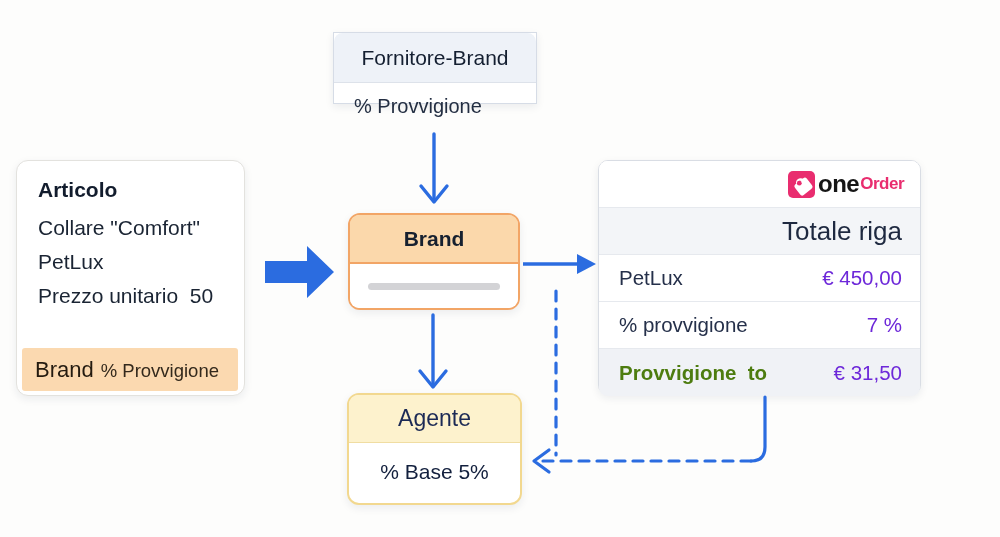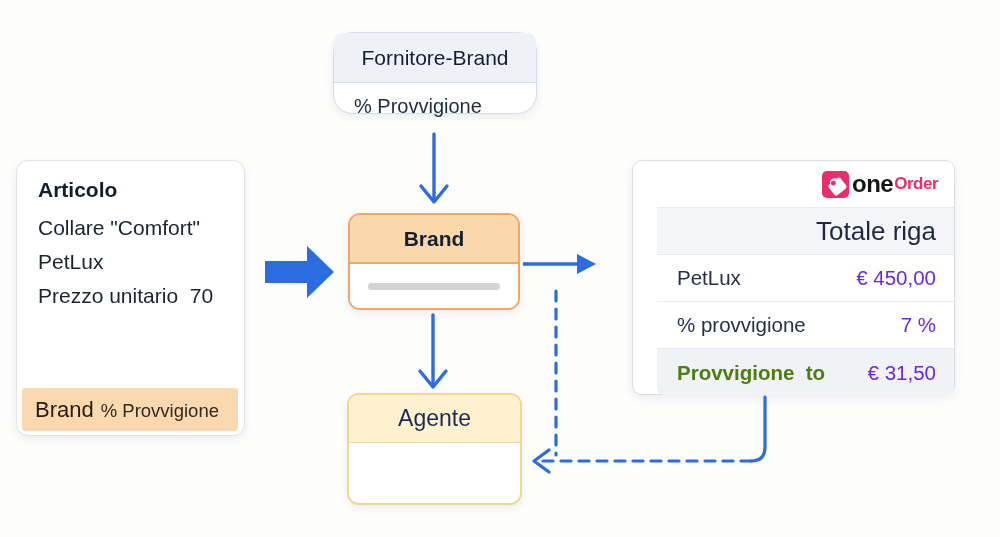--- a/index.html
+++ b/index.html
@@ -5,27 +5,27 @@
   html,body{margin:0;padding:0;background:#fdfdfc;}
   .canvas{
     position:relative;width:1000px;height:537px;background:#fdfdfc;overflow:hidden;
     font-family:"Liberation Sans","DejaVu Sans",sans-serif;color:#1a2433;
   }
   
   .card{position:absolute;background:#fff;box-sizing:border-box;}
   .shadow{box-shadow:0 3px 8px rgba(30,40,70,.08);}
 
   
-  .fornitore{left:333px;top:32px;width:204px;height:82px;border:1.5px solid #d6dce6;border-radius:20px;}
+  .fornitore{left:333px;top:32px;width:204px;height:72px;border:1.5px solid #d6dce6;border-radius:0;}
   .fornitore .hd{height:49px;background:#eef2f8;border-bottom:1.5px solid #dde2ea;border-radius:8.5px 8.5px 0 0;
     display:flex;align-items:center;justify-content:center;font-size:21px;font-weight:500;color:#141f31;}
   .fornitore .bd{height:47px;display:flex;align-items:center;padding-left:20px;font-size:20px;color:#232e42;}
 
   
-  .articolo{left:16px;top:160px;width:229px;height:276px;border:1.5px solid #e3e2de;border-radius:12px;padding:17px 0 0 21px;}
+  .articolo{left:16px;top:160px;width:229px;height:236px;border:1.5px solid #e3e2de;border-radius:12px;padding:17px 0 0 21px;}
   .articolo .title{font-size:21px;font-weight:700;color:#121c2d;margin-bottom:9px;}
   .articolo .line{font-size:21px;line-height:34px;color:#1a2433;white-space:pre;}
   .articolo .hl{position:absolute;left:5px;right:6px;bottom:4px;height:43px;background:#fbd9b0;border-radius:3px;
     display:flex;align-items:center;padding-left:13px;}
   .articolo .hl .b1{font-size:22px;font-weight:500;color:#241b10;}
   .articolo .hl .b2{font-size:18.5px;font-weight:500;color:#33291c;margin-left:7px;padding-top:2px;}
 
   
   .brand{left:348px;top:213px;width:172px;height:97px;border:2px solid #f2a566;border-radius:12px;}
   .brand .hd{height:47px;background:#fbd8ab;border-bottom:2px solid #f2a566;border-radius:9px 9px 0 0;
@@ -33,21 +33,21 @@
   .brand .bd{height:44px;display:flex;align-items:center;justify-content:center;border-radius:0 0 9px 9px;background:#fff;}
   .brand .pill{width:132px;height:7px;border-radius:4px;background:#d3d3d6;}
 
   
   .agente{left:347px;top:393px;width:175px;height:112px;border:2px solid #f2d88f;border-radius:12px;}
   .agente .hd{height:47px;background:#fdf2cd;border-bottom:1.5px solid #f0dda2;border-radius:9px 9px 0 0;
     display:flex;align-items:center;justify-content:center;font-size:23px;font-weight:500;color:#1c2a55;}
   .agente .bd{height:58px;display:flex;align-items:center;justify-content:center;font-size:21px;color:#121f3d;border-radius:0 0 9px 9px;background:#fff;}
 
   
-  .otable{left:632px;top:160px;width:323px;height:235px;border:1.5px solid #d9dde4;border-radius:10px;padding-left:24px;}
+  .otable{left:598px;top:160px;width:323px;height:235px;border:1.5px solid #d9dde4;border-radius:10px;}
   .otable .row{height:47px;box-sizing:border-box;display:flex;align-items:center;border-bottom:1px solid #e6e9ee;}
   .otable .row:last-child{border-bottom:none;}
   .otable .logo-row{justify-content:flex-end;padding-right:16px;border-radius:8.5px 8.5px 0 0;background:#fff;}
   .otable .hdr-row{justify-content:flex-end;padding-right:18px;background:#f3f5f8;font-size:26px;color:#1e2940;}
   .otable .d-row{justify-content:space-between;padding:0 18px 0 20px;font-size:20.5px;background:#fff;}
   .otable .d-row .lab{color:#25304a;white-space:pre;}
   .otable .d-row .val{color:#6d28d9;}
   .otable .tot-row{background:#f0f2f6;border-radius:0 0 8.5px 8.5px;}
   .otable .tot-row .lab{font-weight:700;color:#4d7c0f;}
   .logo{display:flex;align-items:center;gap:1px;}
@@ -65,36 +65,37 @@
 
   <div class="card shadow fornitore">
     <div class="hd">Fornitore-Brand</div>
     <div class="bd">% Provvigione</div>
   </div>
 
   <div class="card shadow articolo">
     <div class="title">Articolo</div>
     <div class="line">Collare "Comfort"</div>
     <div class="line">PetLux</div>
-    <div class="line">Prezzo unitario  70</div>
+    <div class="line">Prezzo unitario  50</div>
     <div class="hl">
       <span class="b1">Brand</span>
       <span class="b2">% Provvigione</span>
     </div>
   </div>
 
   <div class="card shadow brand">
     <div class="hd">Brand</div>
     <div class="bd">
       <div class="pill"></div>
     </div>
   </div>
 
   <div class="card shadow agente">
     <div class="hd">Agente</div>
+    <div class="bd">% Base 5%</div>
   </div>
 
   <div class="card shadow otable">
     <div class="row logo-row">
       <div class="logo">
         <svg width="27" height="27" viewBox="0 0 27 27">
           <rect width="27" height="27" rx="5" fill="#e92d6f"></rect>
           <g transform="rotate(-38 15 15)">
             <rect x="7.5" y="9" width="15" height="13.5" rx="2.5" fill="#ffffff"></rect>
             <path d="M11.5 11 a3.5 3.5 0 0 1 7 0" fill="none" stroke="#ffffff" stroke-width="2.2"></path>

